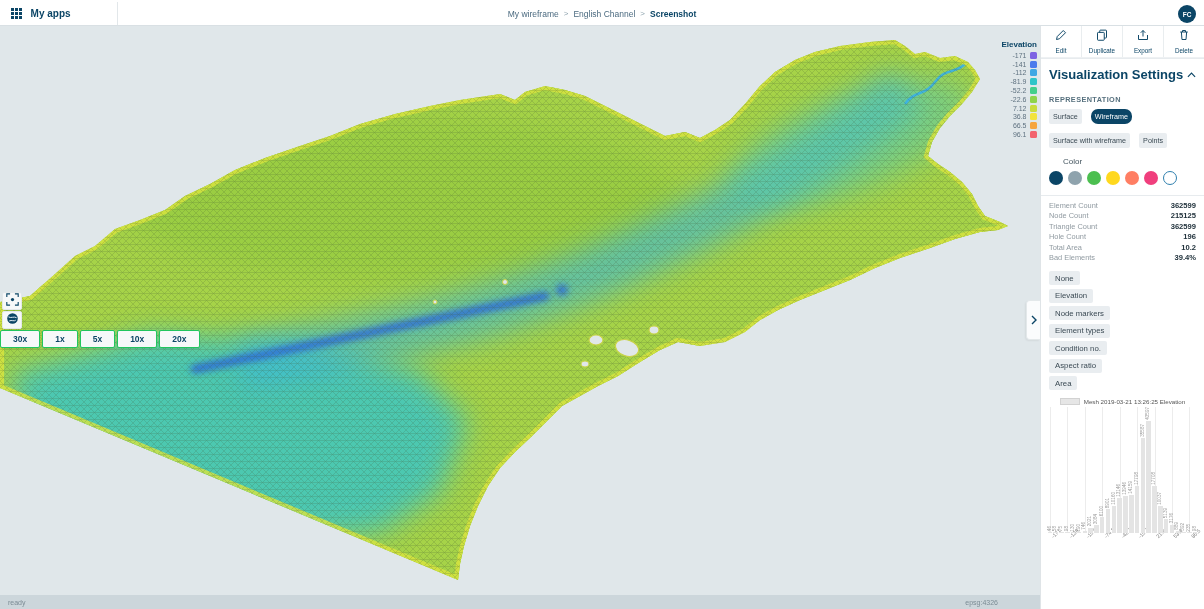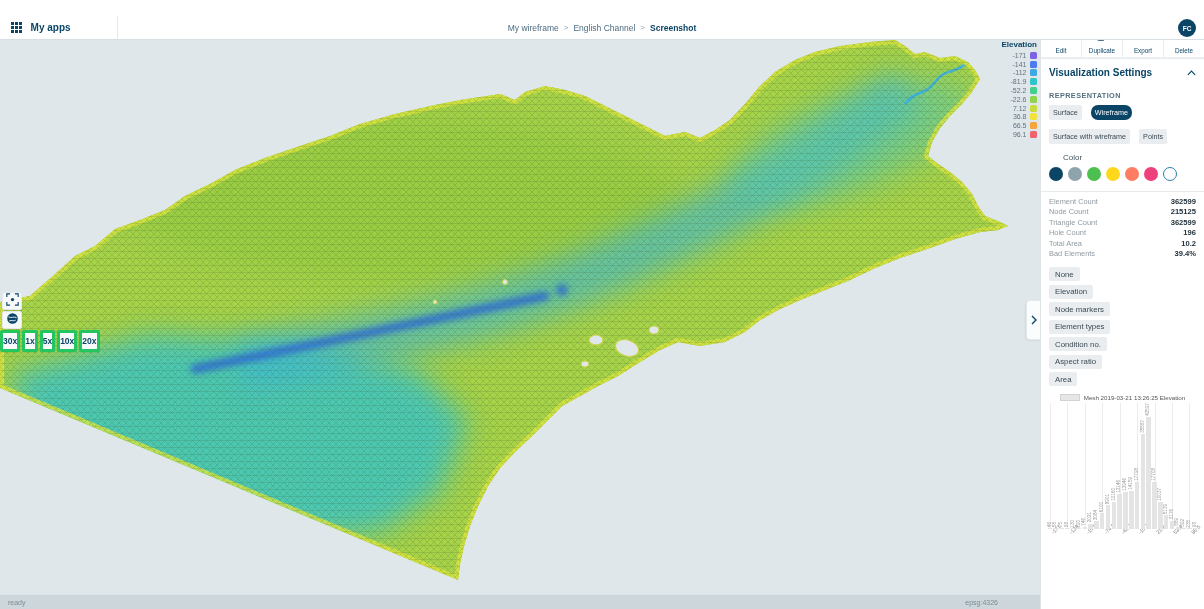--- a/index.html
+++ b/index.html
@@ -1,21 +1,21 @@
 <!DOCTYPE html>
 <html><head>
 <meta charset="utf-8">
 <style>
   *{box-sizing:border-box;margin:0;padding:0;}
   html,body{width:1204px;height:609px;overflow:hidden;background:#fff;
     font-family:"Liberation Sans","DejaVu Sans",sans-serif;color:#2b3b45;}
   .app{position:relative;width:1204px;height:609px;}
 
   
-  .topbar{position:absolute;top:16px;left:0;width:1204px;height:24px;background:#fff;
+  .topbar{position:absolute;top:2px;left:0;width:1204px;height:24px;background:#fff;
     border-bottom:1px solid #d9e0e4;z-index:5;}
   .apps{position:absolute;left:0;top:0;height:23px;width:118px;display:flex;align-items:center;
     gap:9px;padding-left:11px;border-right:1px solid #e2e7ea;cursor:pointer;}
   .grid-icon{display:grid;grid-template-columns:repeat(3,2.6px);grid-template-rows:repeat(3,2.6px);gap:1.4px;}
   .grid-icon i{background:#0b4566;width:2.6px;height:2.6px;}
   .apps-label{font-size:10px;font-weight:bold;color:#0b4566;}
   .breadcrumb{position:absolute;left:50%;top:0;height:23px;transform:translateX(-50%);
     display:flex;align-items:center;gap:5px;font-size:8.5px;color:#4c6b80;white-space:nowrap;}
   .breadcrumb .sep{color:#8fa3ae;font-size:8px;}
   .breadcrumb .crumb{cursor:pointer;}
@@ -29,43 +29,43 @@
   .map-svg{position:absolute;top:0;left:0;width:1040px;height:571px;display:block;}
   .legend{position:absolute;top:16px;right:3px;z-index:3;text-align:right;}
   .legend-title{font-size:8px;font-weight:bold;color:#0b4566;margin-bottom:2px;}
   .legend-row{display:flex;align-items:center;justify-content:flex-end;gap:3px;height:8.8px;}
   .legend-val{font-size:7px;color:#5f7280;}
   .legend-swatch{width:7.5px;height:7px;border-radius:1.5px;display:inline-block;}
   .map-tools{position:absolute;left:2px;top:268px;display:flex;flex-direction:column;gap:1px;z-index:3;}
   .tool-btn{width:20px;height:18px;background:#f6f8f9;border:1px solid #e3e8ea;border-radius:2px;
     display:flex;align-items:center;justify-content:center;cursor:pointer;box-shadow:0 1px 1px rgba(0,0,0,.08);}
   .zoom-row{position:absolute;left:0;top:306px;display:flex;gap:2px;z-index:3;}
-  .zoom-btn{background:#f6f8f9;border:3px solid #22c55e;border-radius:2px;color:#0b4566;
-    font-size:8.5px;font-weight:bold;padding:3px 0;cursor:pointer;box-shadow:0 1px 1px rgba(0,0,0,.08);}
+  .zoom-btn{background:#f6f8f9;border:1px solid #22c55e;border-radius:2px;color:#0b4566;
+    font-size:8.5px;font-weight:bold;padding:3px 12px;cursor:pointer;box-shadow:0 1px 1px rgba(0,0,0,.08);}
   .collapse-handle{position:absolute;right:0;top:276px;width:14px;height:40px;background:#fbfcfd;
     border:1px solid #e3e8ea;border-right:none;border-radius:4px 0 0 4px;display:flex;align-items:center;
     justify-content:center;cursor:pointer;z-index:3;box-shadow:-1px 1px 2px rgba(0,0,0,.06);}
   .statusbar{position:absolute;bottom:0;left:0;width:1040px;height:14px;background:#ccd6db;
     display:flex;align-items:center;justify-content:space-between;padding:0 42px 0 8px;
     font-size:7px;color:#7b8c95;z-index:3;}
 
   
   .sidebar{position:absolute;top:24px;right:0;width:164px;height:585px;background:#fff;
     border-left:1px solid #dfe4e7;overflow:hidden;}
   .actions{display:flex;height:34px;border-bottom:1px solid #eef1f3;}
   .action{flex:1;display:flex;flex-direction:column;align-items:center;justify-content:center;gap:2px;
     border-right:1px solid #e9edef;cursor:pointer;}
   .action:last-child{border-right:none;}
   .action-label{font-size:6.3px;color:#0b4566;}
   .submit-wrap{padding:10px 8px 12px 8px;}
   .submit{width:66px;height:24px;background:#a9d9f4;color:#fff;border:none;border-radius:3px;
     font-size:9px;font-weight:bold;font-family:inherit;cursor:pointer;}
   .divider{border-top:1px solid #e7ebee;}
   .section-header{display:flex;align-items:center;justify-content:space-between;padding:8px 8px;cursor:pointer;}
-  .section-title{font-size:10px;font-weight:bold;color:#0b4566;}
+  .section-title{font-size:13px;font-weight:bold;color:#0b4566;}
   .pad{padding:0 8px;}
   .rep-label{font-size:7.3px;font-weight:bold;color:#56707e;letter-spacing:.4px;margin:5px 0 5px;}
   .rep-options{display:flex;flex-wrap:wrap;gap:9px;}
   .rep-btn{font-size:7.2px;padding:3px 4px;border:none;border-radius:2px;background:#e9edf0;
     color:#3b4a54;font-family:inherit;cursor:pointer;white-space:nowrap;}
   .rep-btn.selected{background:#0b4566;color:#fff;border-radius:7px;}
   .color-label{font-size:8px;color:#44555f;margin:9px 14px 5px;}
   .swatches{display:flex;gap:5px;align-items:center;padding-bottom:10px;}
   .swatch{width:14px;height:14px;border-radius:50%;cursor:pointer;display:inline-block;}
   .swatch.selected{border:1.5px solid #2f7fae;}

